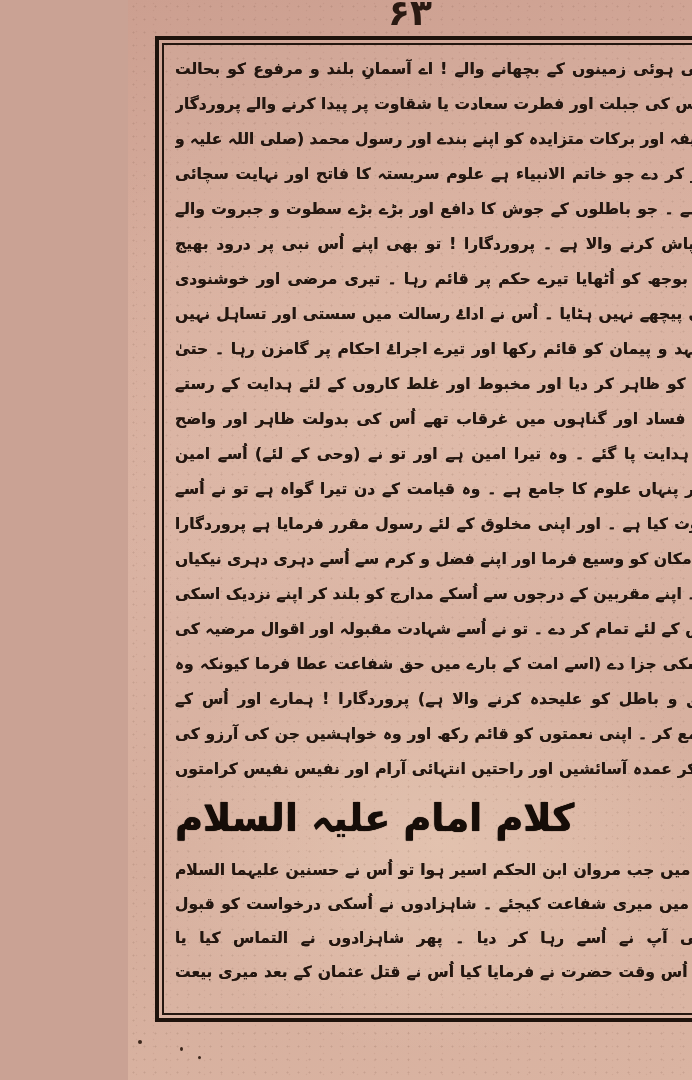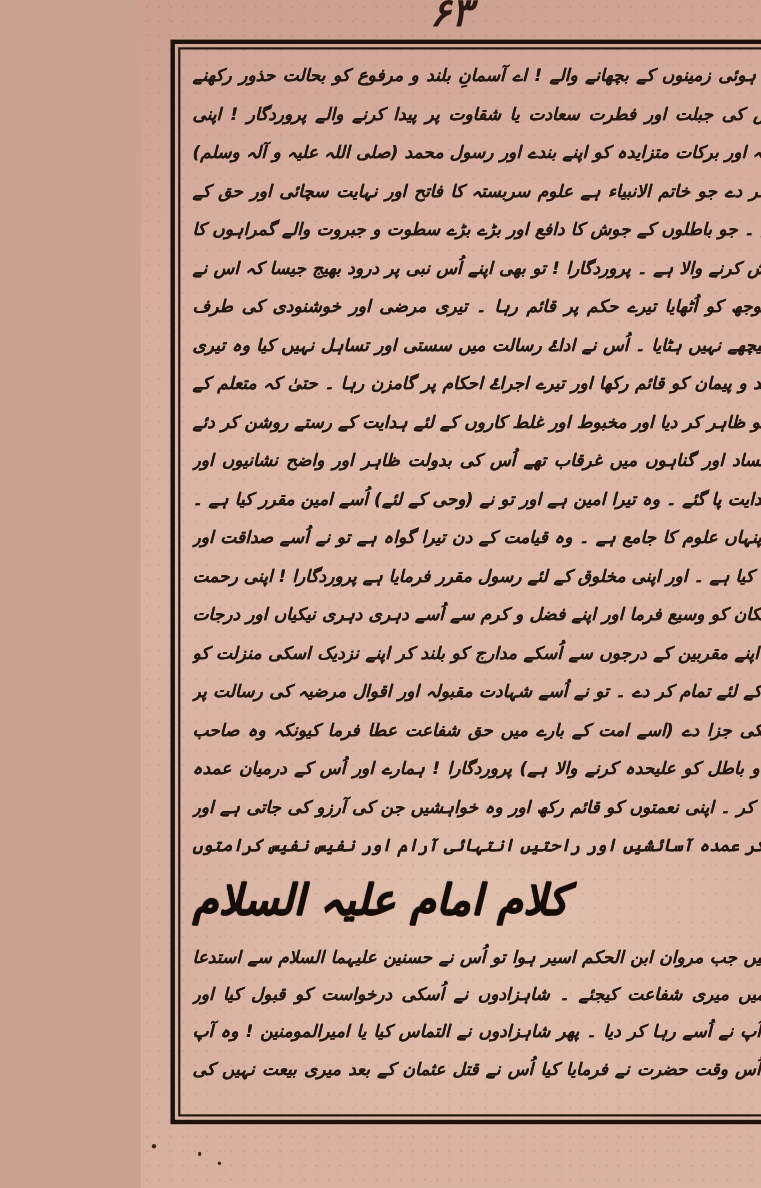--- a/index.html
+++ b/index.html
@@ -11,21 +11,20 @@
   .paper{
     position:relative;width:564px;height:1080px;
     background-image:
       radial-gradient(circle, rgba(99,63,45,0.16) 0.6px, transparent 1.3px),
       radial-gradient(circle, rgba(120,78,58,0.10) 0.5px, transparent 1.1px),
       radial-gradient(ellipse 420px 300px at 55% 78%, rgba(240,214,192,0.45), rgba(240,214,192,0) 70%),
       radial-gradient(ellipse 500px 420px at 50% 35%, rgba(235,204,182,0.30), rgba(235,204,182,0) 75%),
       linear-gradient(168deg,#cc9f90 0%, #d5ab9b 22%, #d9b2a2 48%, #d5ad9c 72%, #dab4a2 100%);
     background-size:11px 13px, 17px 7px, auto, auto, 100% 100%;
     color:#241710;
-    font-style:italic;
   }
   .page-number{
     position:absolute;top:-8px;left:0;right:0;
     text-align:center;
     font-size:36px;font-weight:bold;color:#2a1a12;
     letter-spacing:2px;
   }
   .frame{
     position:absolute;left:27px;top:36px;width:636px;height:986px;
     border:4px solid #1d120b;box-sizing:border-box;

